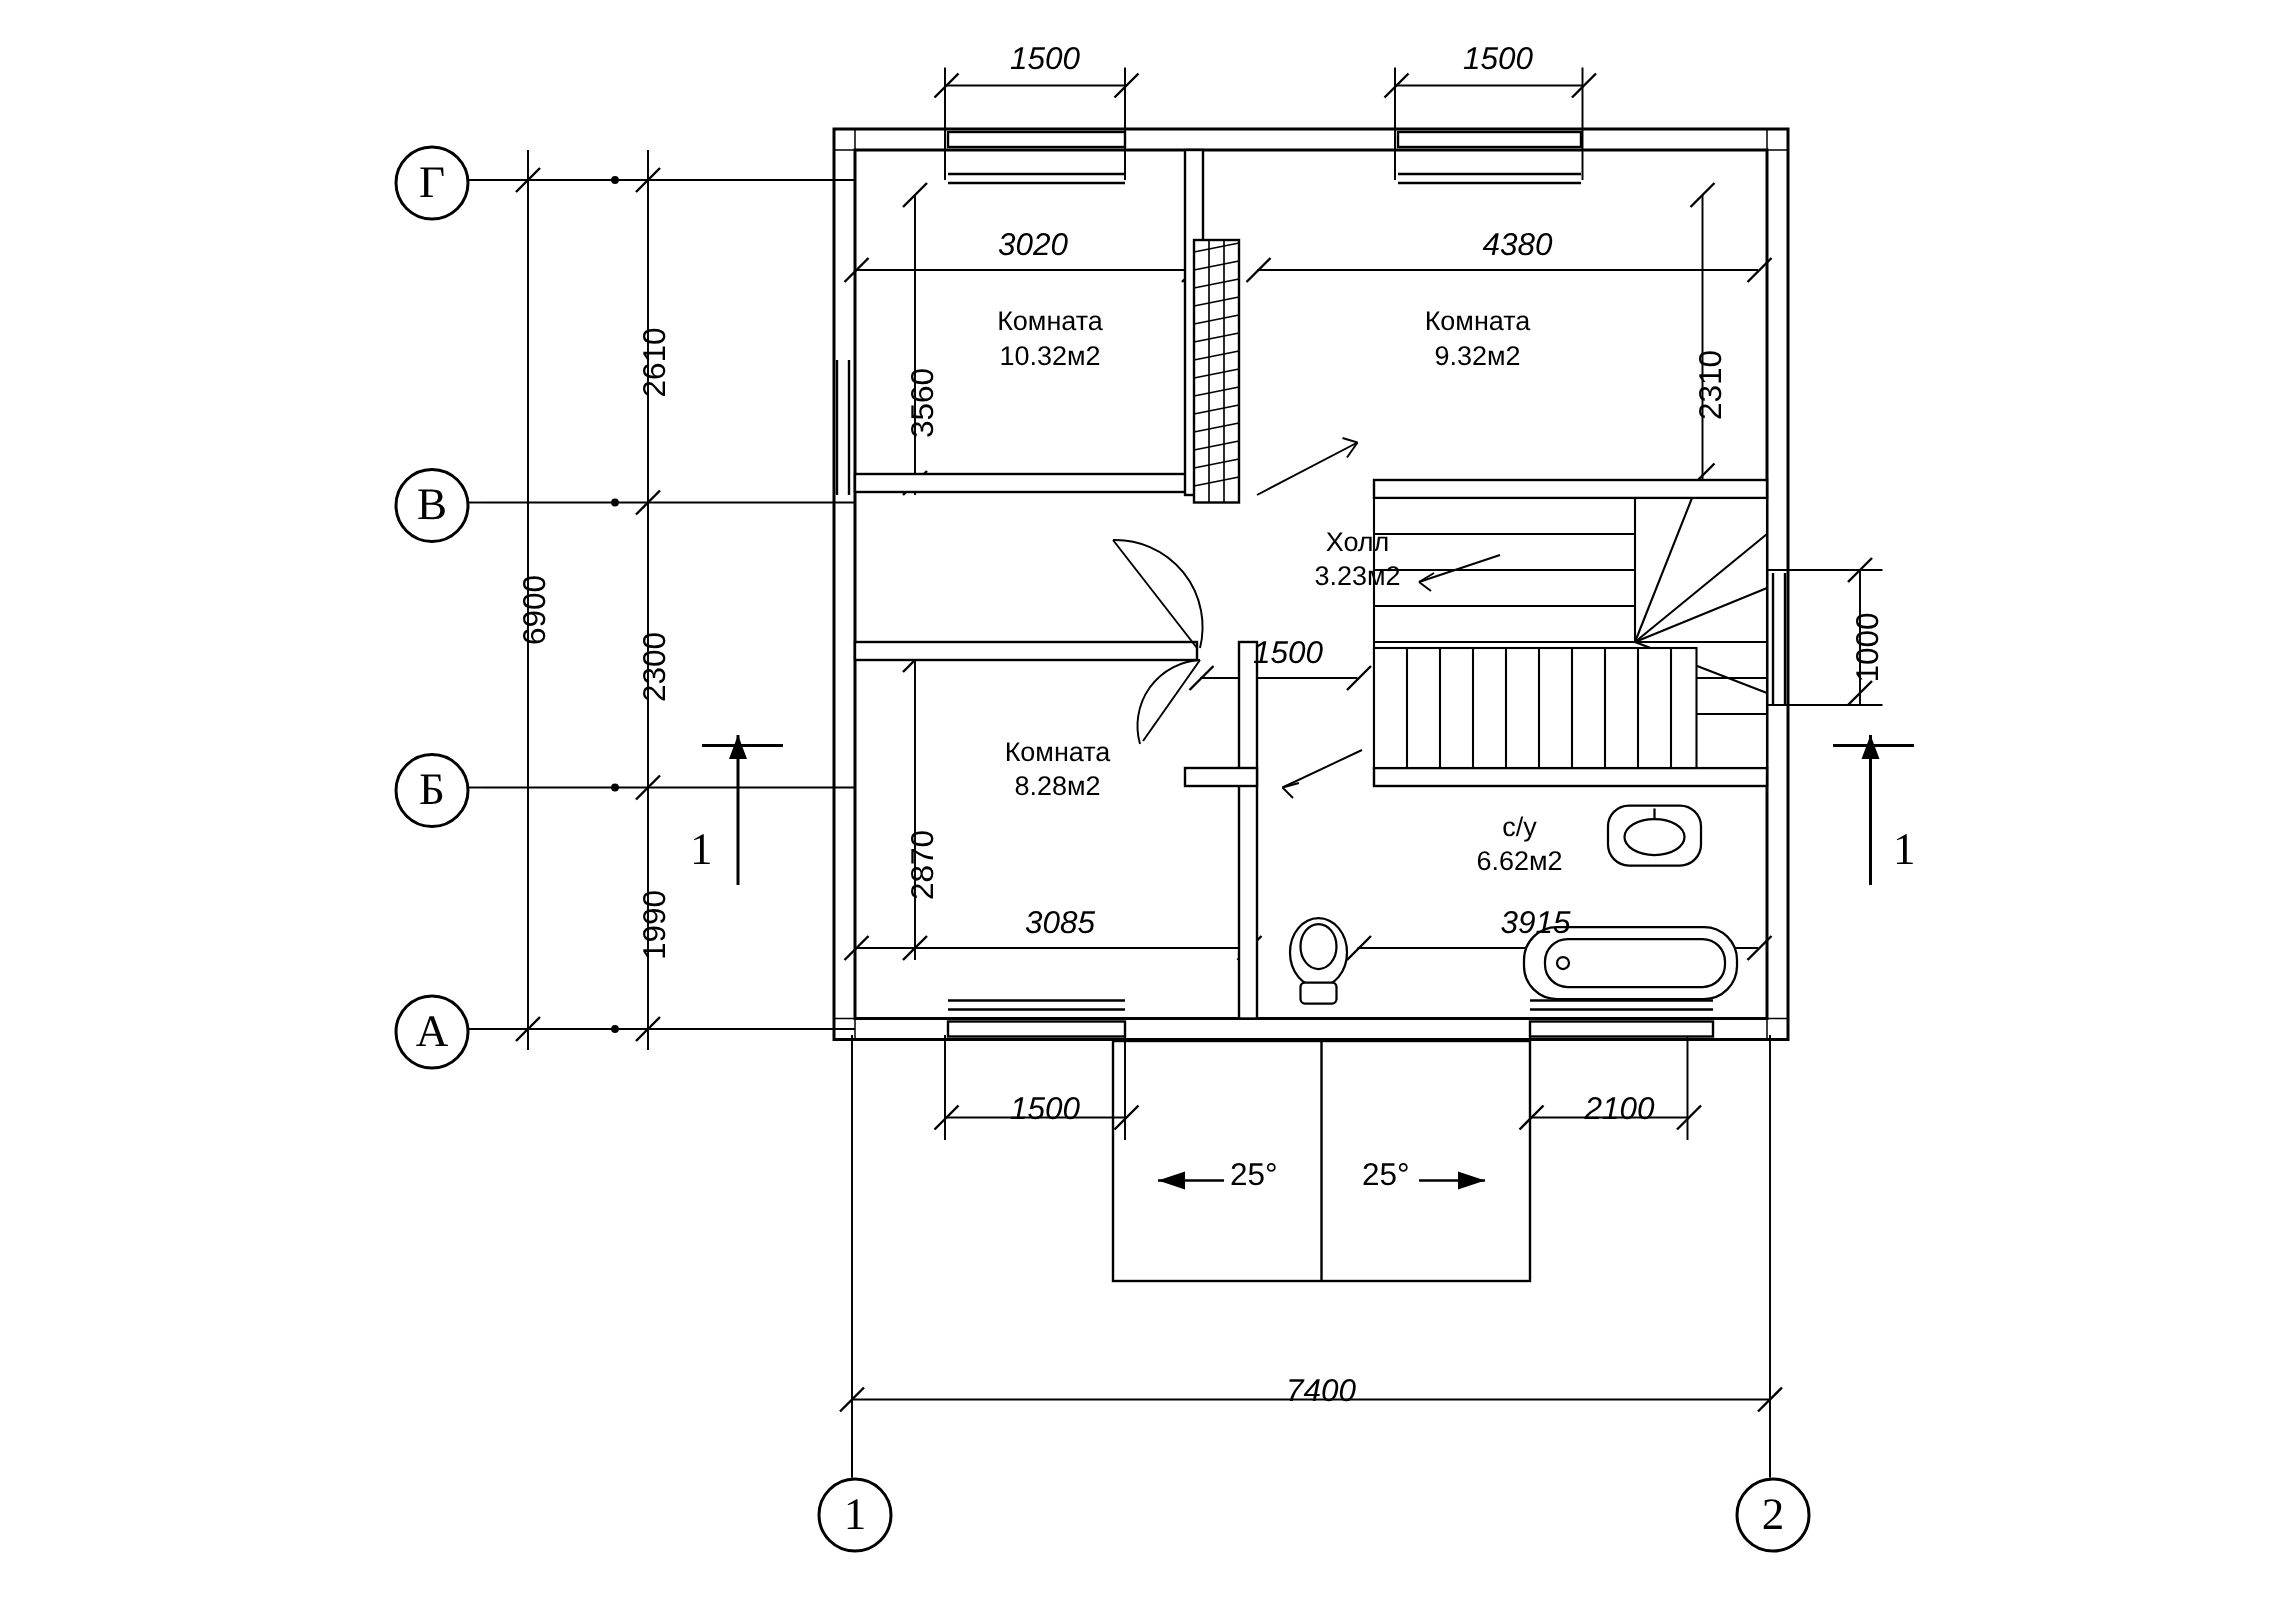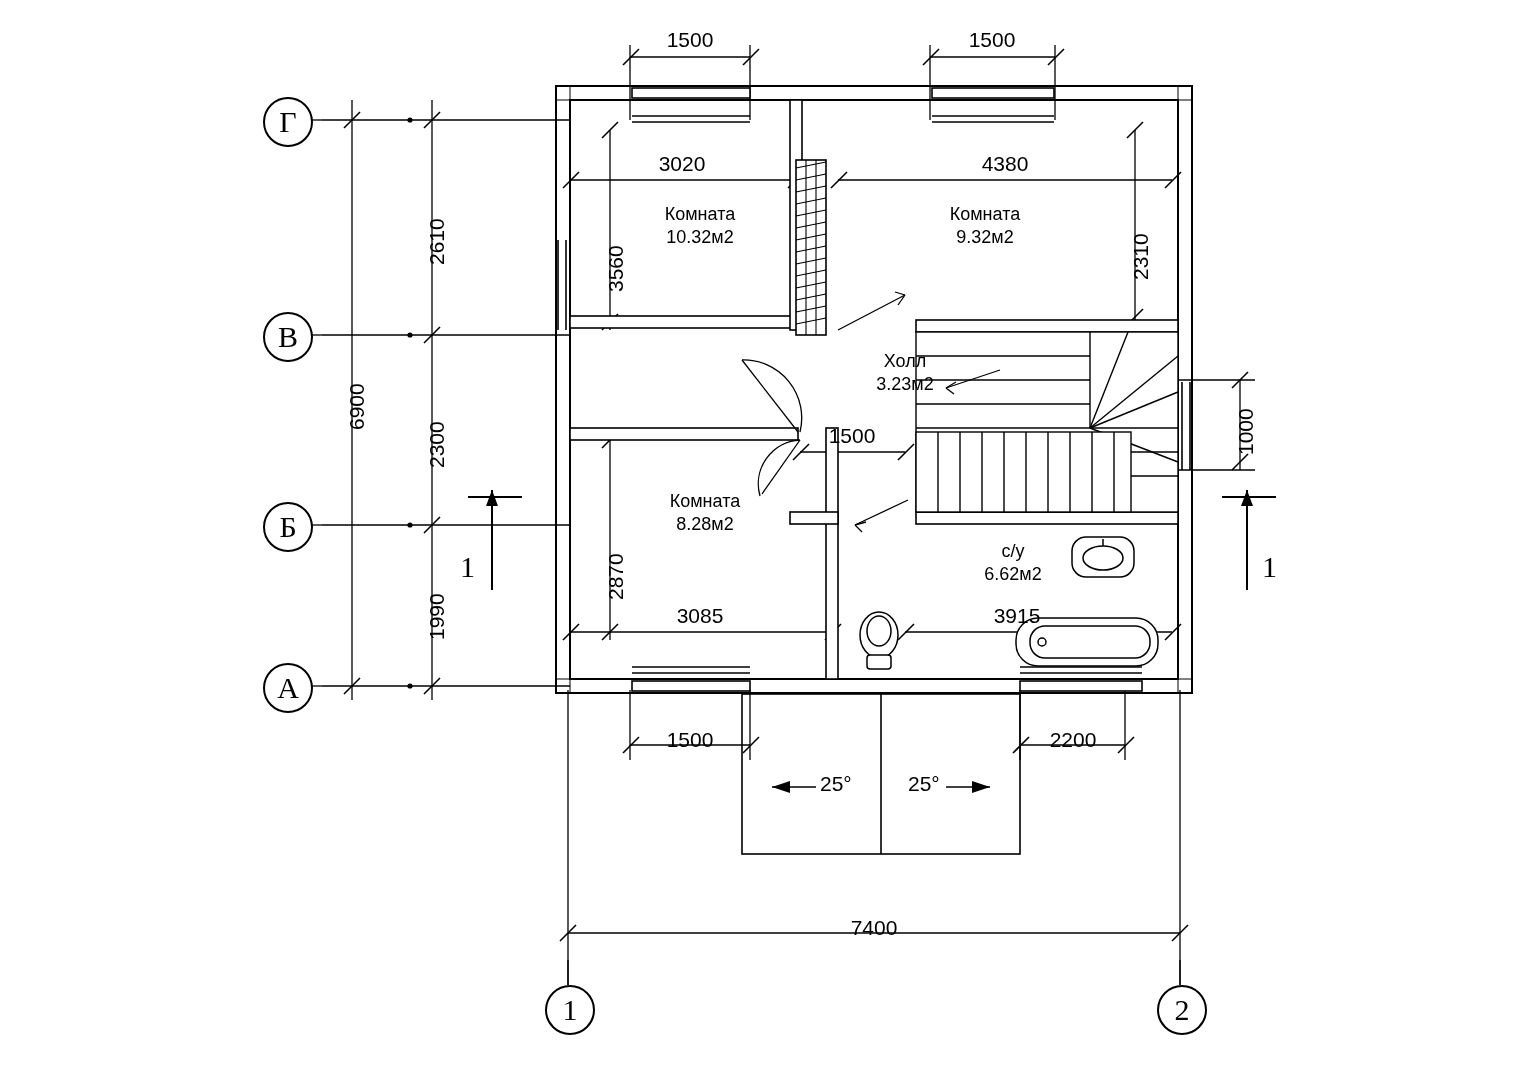--- a/index.html
+++ b/index.html
@@ -1,20 +1,20 @@
 <!DOCTYPE html>
 <html><head>
 <meta charset="utf-8">
 <style>
   html,body{margin:0;padding:0;background:#fff;}
   body{width:1528px;height:1080px;position:relative;overflow:hidden;
        font-family:"Liberation Sans", sans-serif;color:#000;}
   .plan{position:absolute;left:0;top:0;width:1528px;height:1080px;}
   .lbl{position:absolute;white-space:nowrap;font-size:21px;line-height:1.15;}
-  .lbl.c{text-align:center;}
+  .lbl.c{text-align:right;font-style:italic;}
   .rot{transform-origin:0 0;transform:rotate(-90deg);}
   .axis-circle{position:absolute;width:46px;height:46px;border:2.2px solid #000;
      border-radius:50%;display:flex;align-items:center;justify-content:center;
      font-size:30px;font-family:"Liberation Serif", serif;background:#fff;}
   .room{font-size:18px;text-align:center;line-height:1.25;}
   .sec{font-size:30px;font-family:"Liberation Serif", serif;}
 </style>
 </head>
 <body>
 
@@ -314,21 +314,21 @@
   </div>
 
 <div class="lbl sec" style="left:460px;top:550px;">1</div>
 <div class="lbl sec" style="left:1262px;top:550px;">1</div>
 
 <div class="lbl c" style="left:660px;top:28px;width:60px;">1500</div>
 <div class="lbl c" style="left:962px;top:28px;width:60px;">1500</div>
 <div class="lbl c" style="left:652px;top:152px;width:60px;">3020</div>
 <div class="lbl c" style="left:975px;top:152px;width:60px;">4380</div>
 <div class="lbl c" style="left:660px;top:728px;width:60px;">1500</div>
-<div class="lbl c" style="left:1043px;top:728px;width:60px;">2200</div>
+<div class="lbl c" style="left:1043px;top:728px;width:60px;">2100</div>
 <div class="lbl c" style="left:844px;top:916px;width:60px;">7400</div>
 <div class="lbl c" style="left:822px;top:424px;width:60px;">1500</div>
 <div class="lbl c" style="left:670px;top:604px;width:60px;">3085</div>
 <div class="lbl c" style="left:987px;top:604px;width:60px;">3915</div>
 
 <div class="lbl rot" style="left:425px;top:265px;">2610</div>
 <div class="lbl rot" style="left:425px;top:468px;">2300</div>
 <div class="lbl rot" style="left:425px;top:640px;">1990</div>
 <div class="lbl rot" style="left:345px;top:430px;">6900</div>
 <div class="lbl rot" style="left:604px;top:292px;">3560</div>

